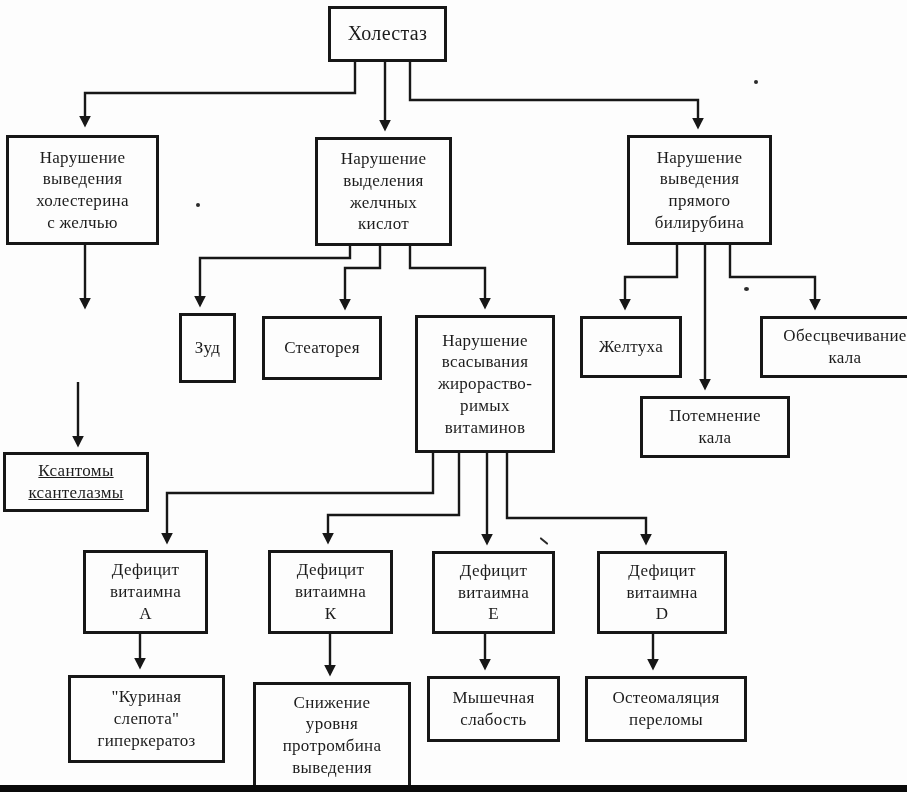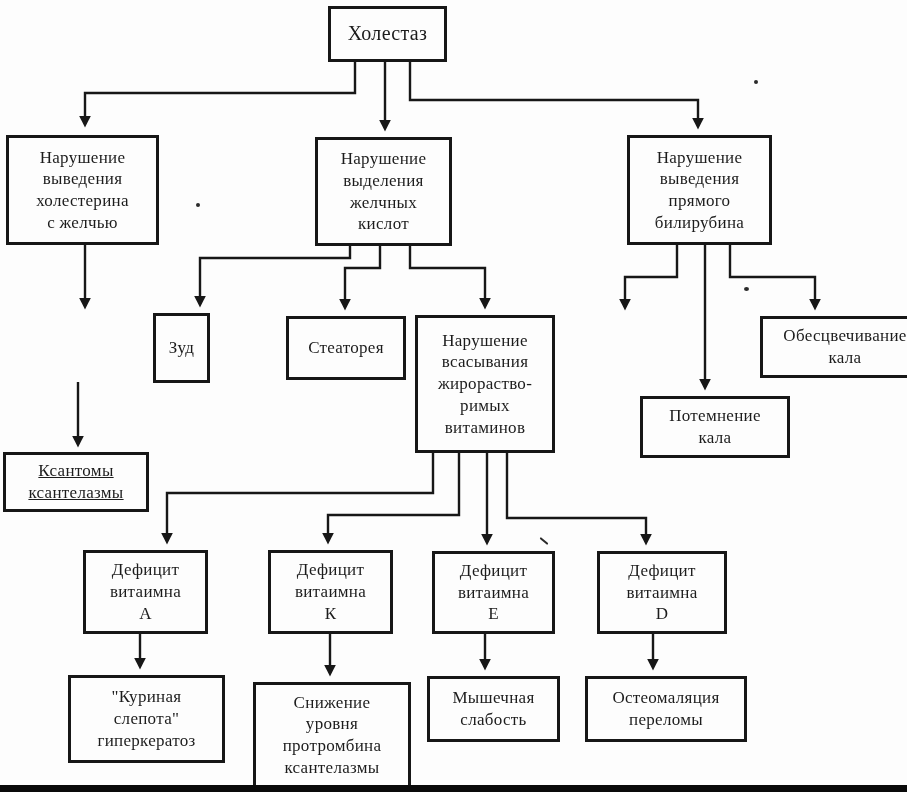--- a/index.html
+++ b/index.html
@@ -79,30 +79,31 @@
 
   <div class="node" style="left:627px;top:135px;width:145px;height:110px;">Нарушение
 выведения
 прямого
 билирубина</div>
 
 
   <div class="node" style="left:3px;top:452px;width:146px;height:60px;text-decoration:underline;">Ксантомы
 ксантелазмы</div>
 
-  <div class="node" style="left:153px;top:313px;width:57px;height:70px;">Зуд</div>
+  <div class="node" style="left:179px;top:313px;width:57px;height:70px;">Зуд</div>
 
-  <div class="node" style="left:262px;top:316px;width:120px;height:64px;margin-left:24px;">Стеаторея</div>
+  <div class="node" style="left:262px;top:316px;width:120px;height:64px;">Стеаторея</div>
 
   <div class="node" style="left:415px;top:315px;width:140px;height:138px;">Нарушение
 всасывания
 жирораство-
 римых
 витаминов</div>
 
+  <div class="node" style="left:580px;top:316px;width:102px;height:62px;">Желтуха</div>
 
   <div class="node" style="left:722px;top:316px;width:170px;height:62px;margin-left:38px;">Обесцвечивание
 кала</div>
 
   <div class="node" style="left:640px;top:396px;width:150px;height:62px;">Потемнение
 кала</div>
 
   <div class="node" style="left:83px;top:550px;width:125px;height:84px;">Дефицит
 витаимна
 А</div>
@@ -119,21 +120,21 @@
 витаимна
 D</div>
 
   <div class="node" style="left:68px;top:675px;width:157px;height:88px;">"Куриная
 слепота"
 гиперкератоз</div>
 
   <div class="node" style="left:253px;top:682px;width:158px;height:106px;">Снижение
 уровня
 протромбина
-ксантелазмы</div>
+выведения</div>
 
   <div class="node" style="left:427px;top:676px;width:133px;height:66px;">Мышечная
 слабость</div>
 
   <div class="node" style="left:585px;top:676px;width:162px;height:66px;">Остеомаляция
 переломы</div>
 
   <div class="noise" style="left:196px;top:203px;width:4px;height:4px;"></div>
   <div class="noise" style="left:754px;top:80px;width:4px;height:4px;"></div>
   <div class="noise" style="left:744px;top:287px;width:5px;height:4px;"></div>

